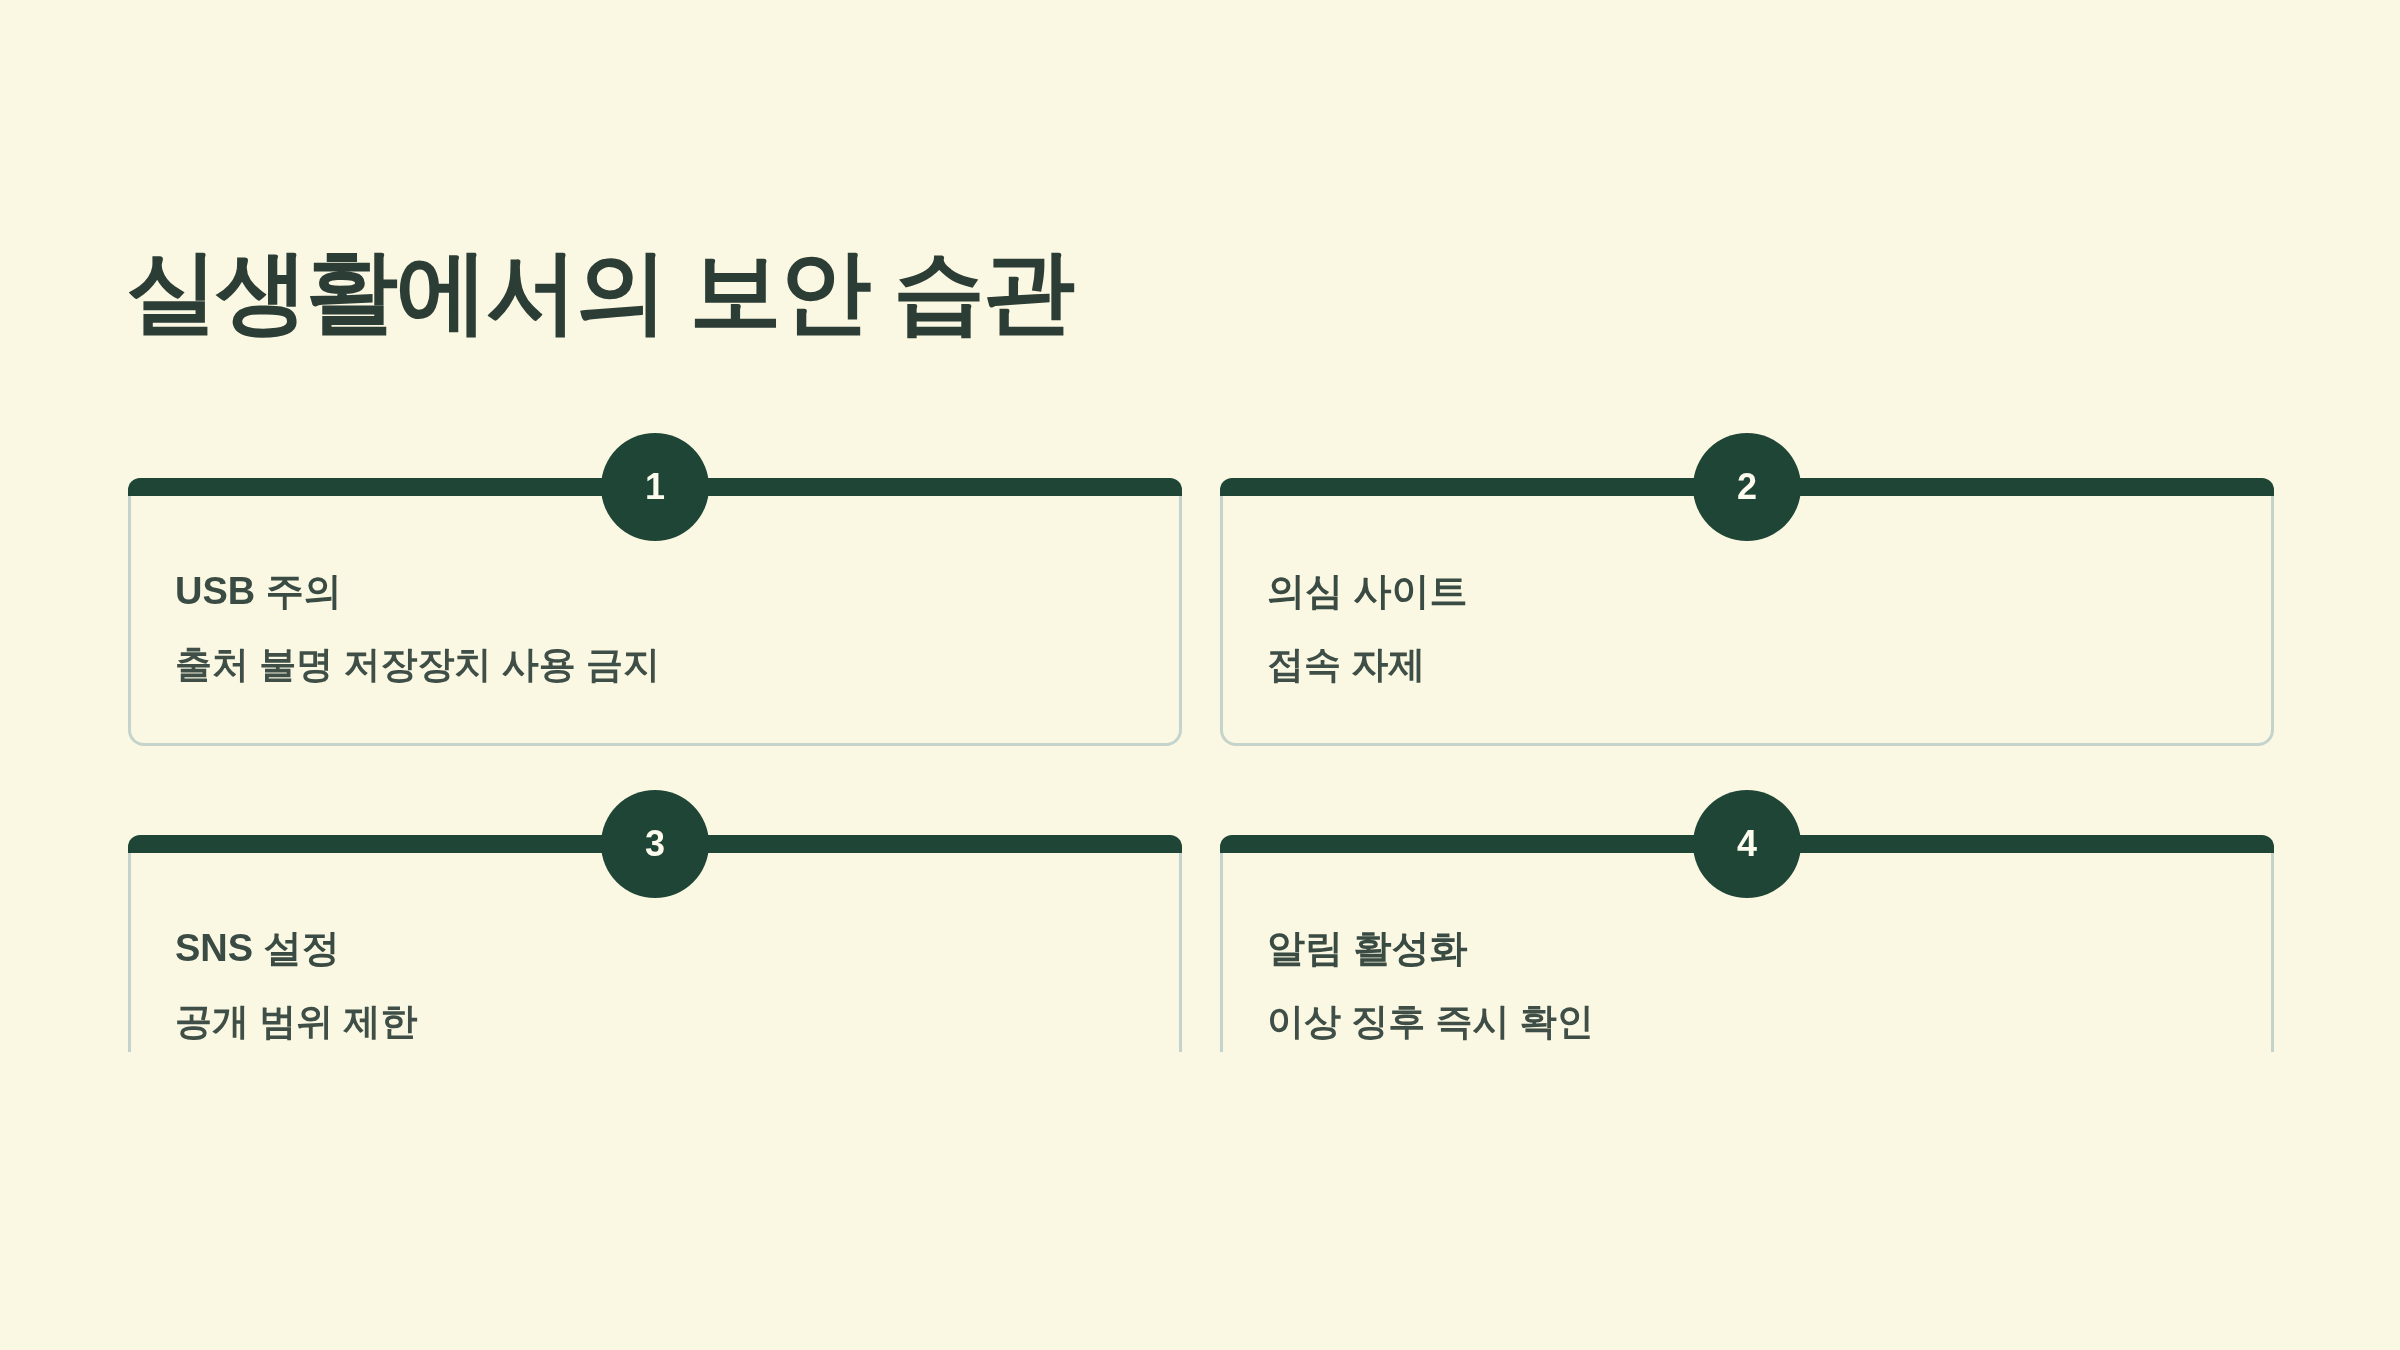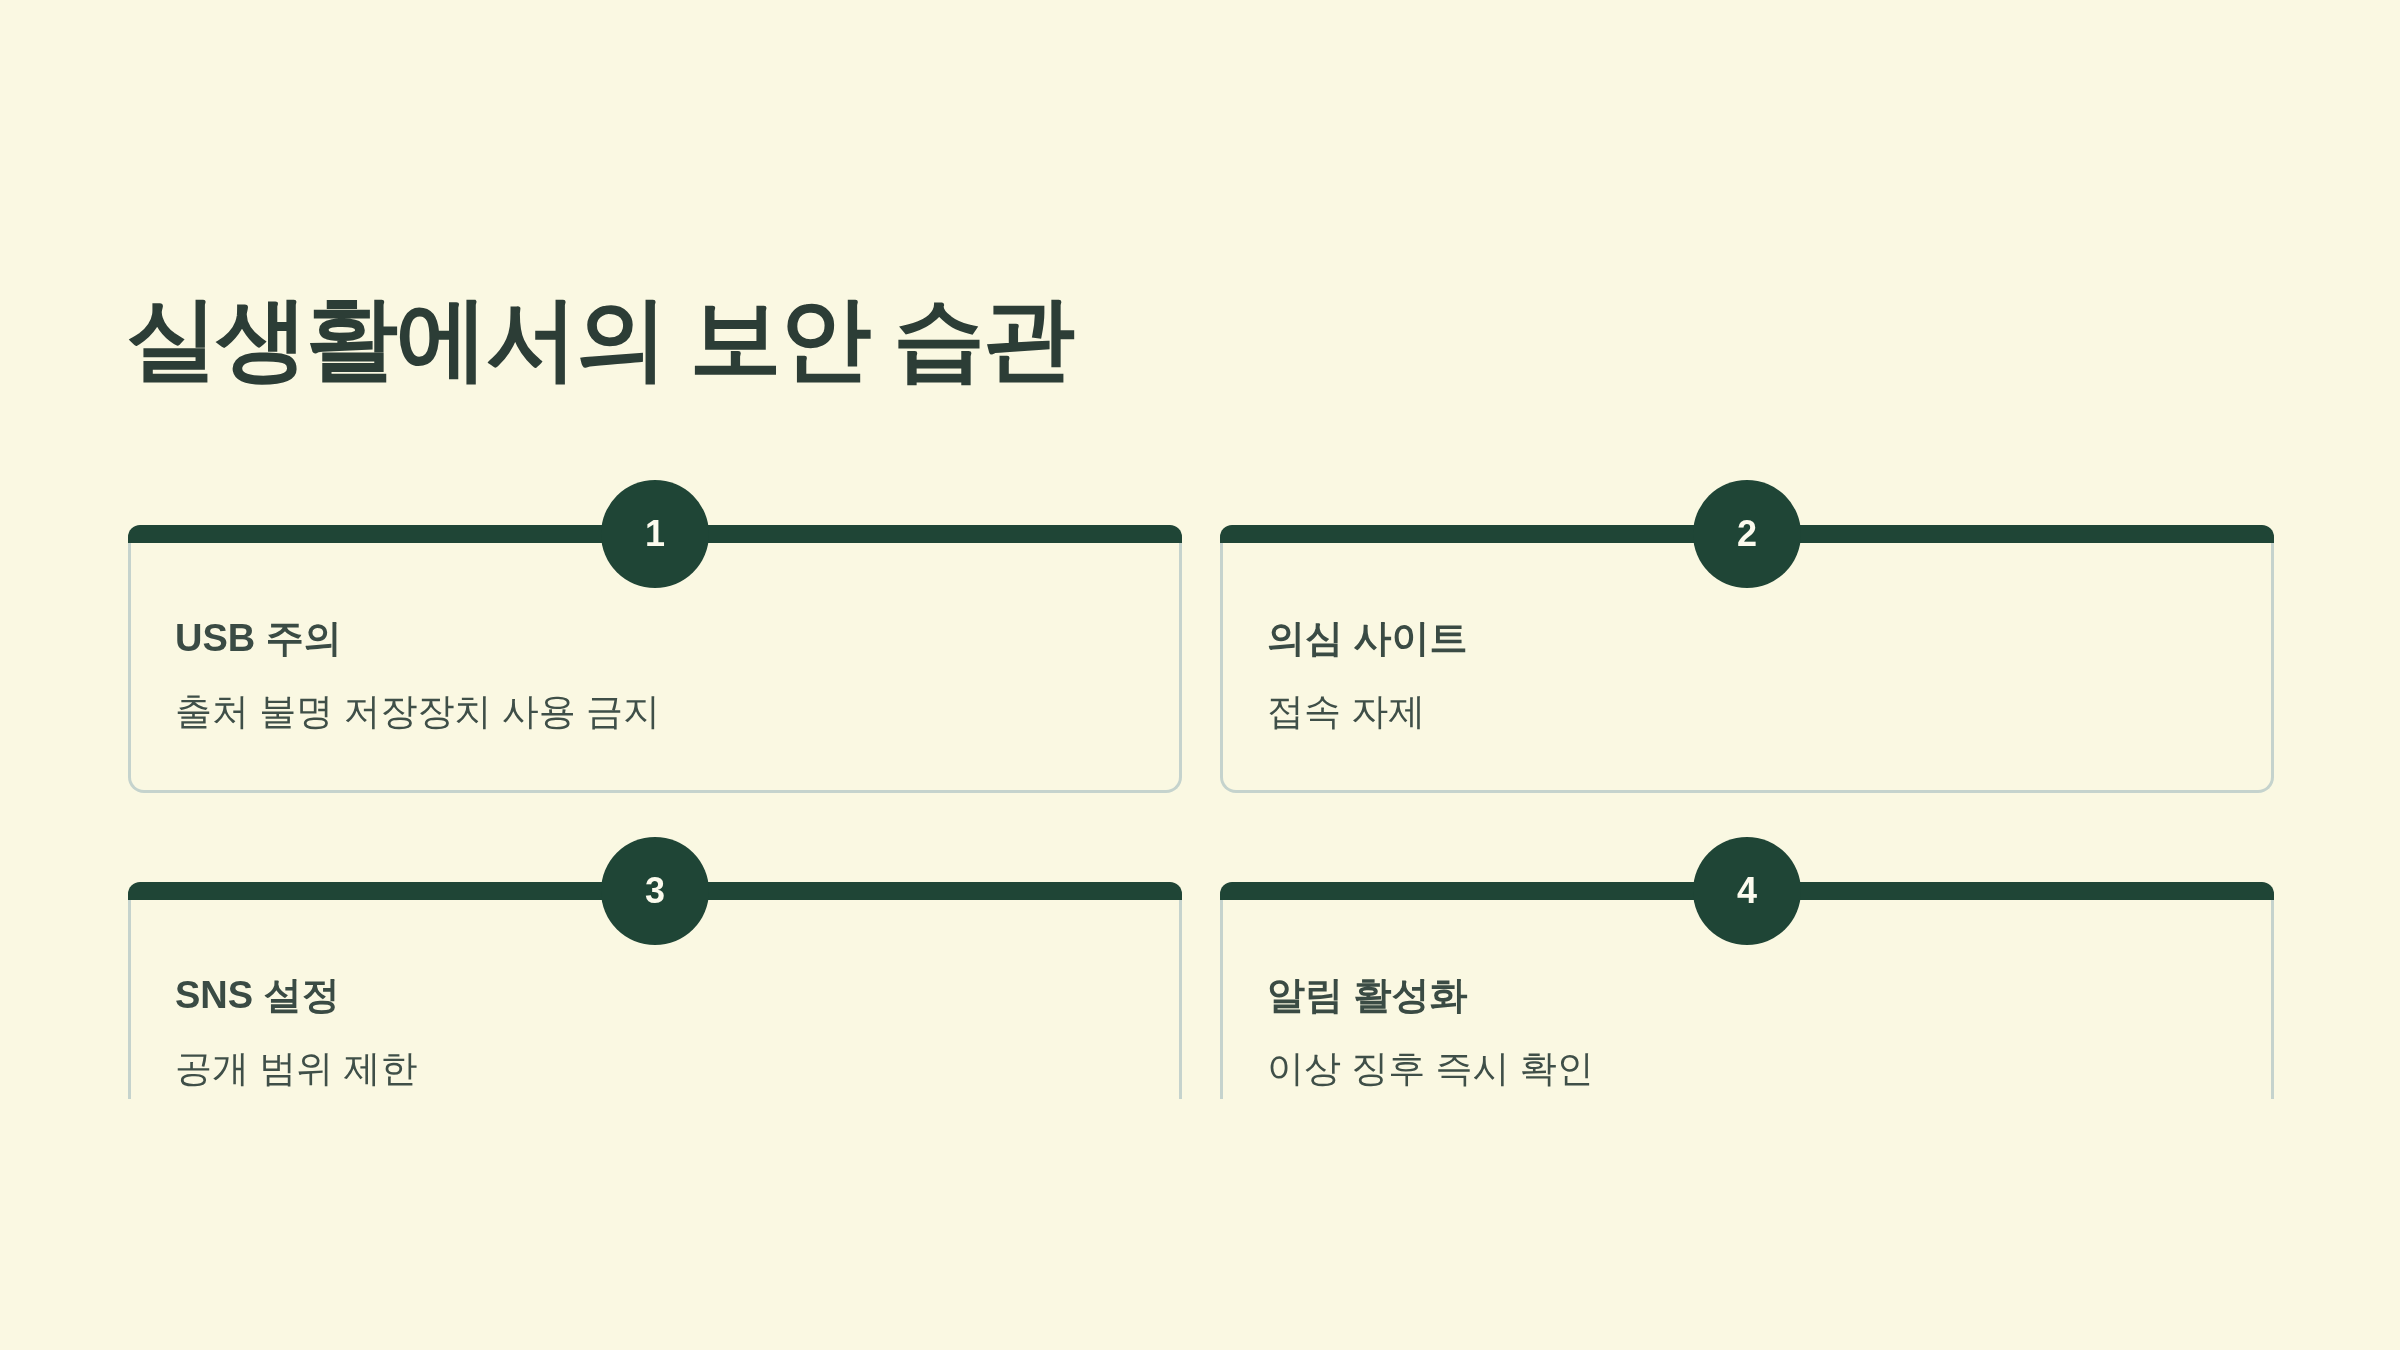--- a/index.html
+++ b/index.html
@@ -16,21 +16,20 @@
   body {
     background: var(--background);
     font-family: "Liberation Sans", sans-serif;
   }
   .slide {
     position: relative;
     width: 2400px;
     height: 1052px;
     background: var(--background);
     overflow: hidden;
-    margin-top: 47px;
   }
   .slide-title {
     position: absolute;
     left: 126px;
     top: 245px;
     margin: 0;
     font-size: 92px;
     line-height: 1;
     font-weight: 800;
     letter-spacing: -2px;
@@ -89,21 +88,21 @@
     font-weight: 700;
     color: var(--card-title-text);
   }
   .card-subtitle {
     position: absolute;
     left: 44px;
     top: 168px;
     margin: 0;
     font-size: 37px;
     line-height: 1;
-    font-weight: 400;
+    font-weight: 700;
     color: var(--card-subtitle-text);
     text-align: center;
   }
 </style>
 </head>
 <body>
 
 <div class="slide">
   <h1 class="slide-title">실생활에서의 보안 습관</h1>
 

